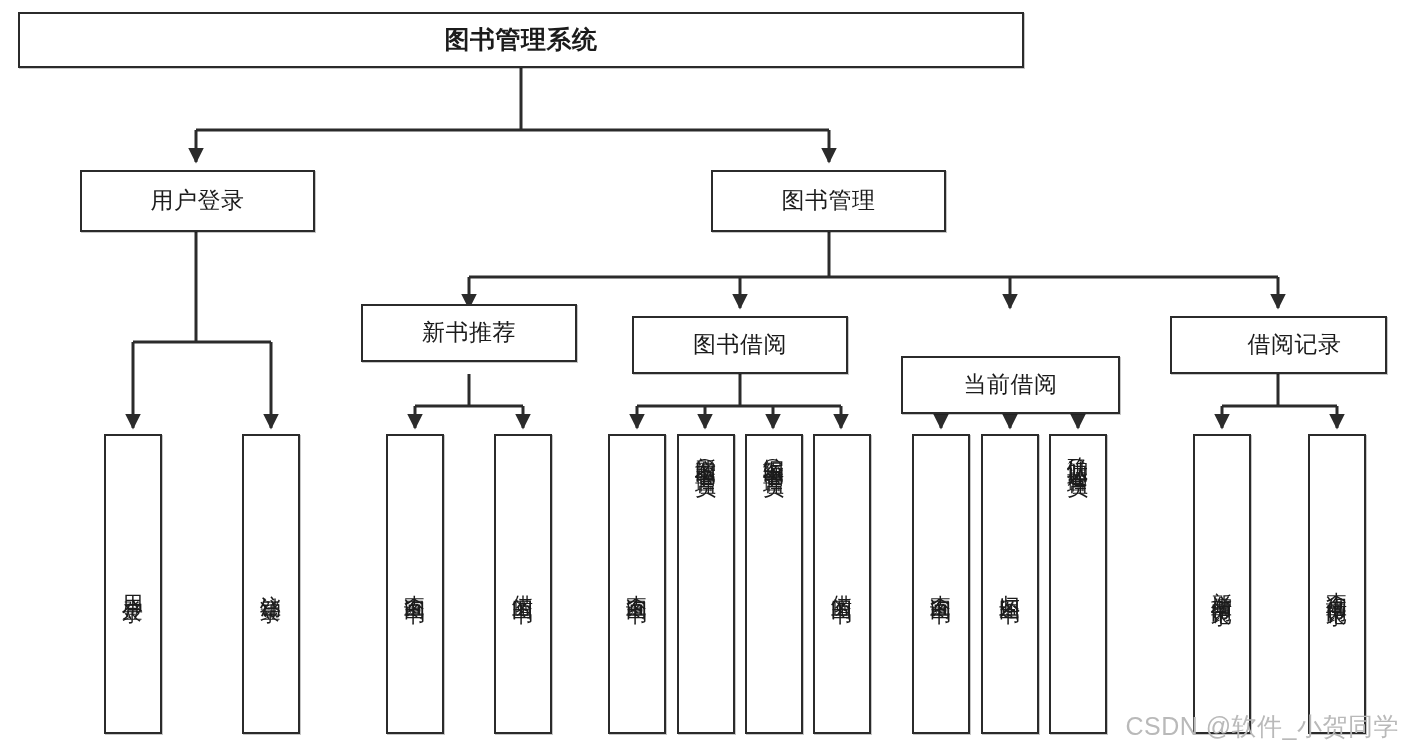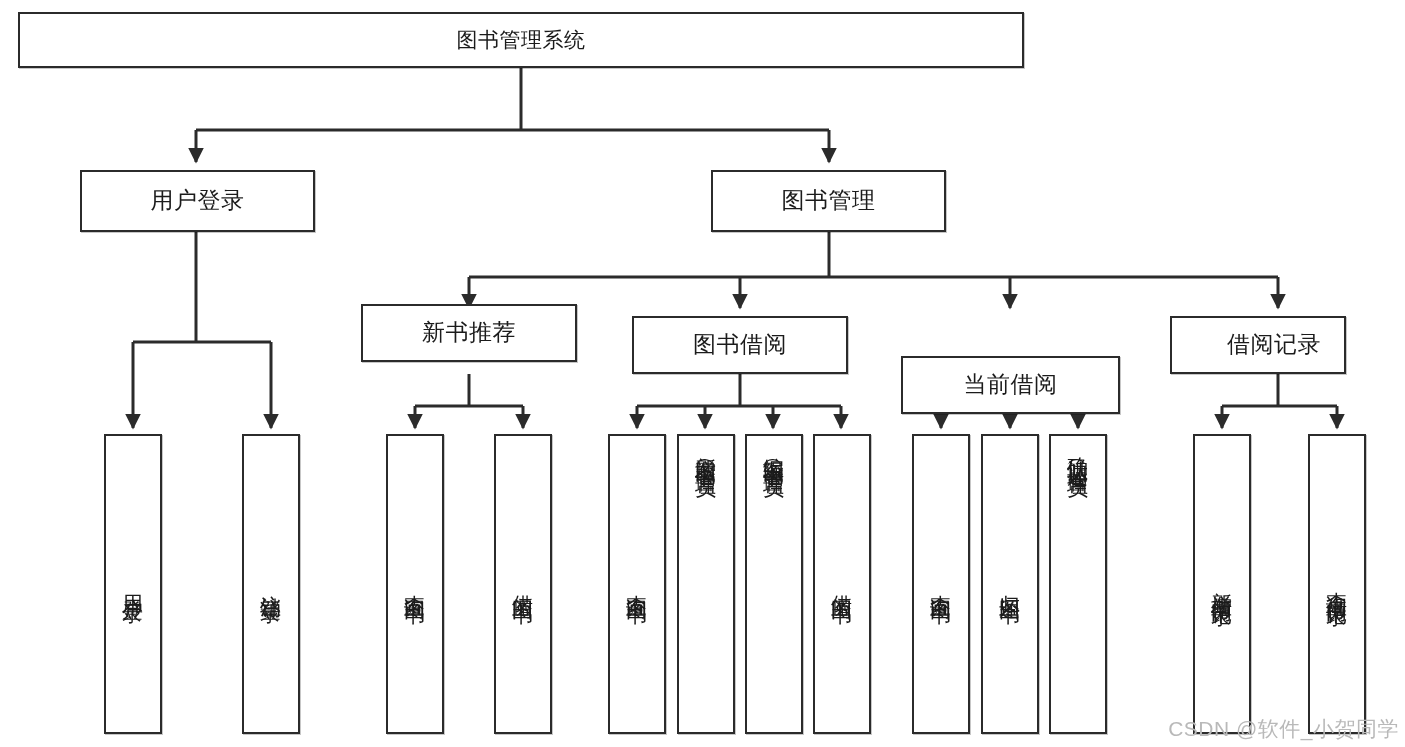--- a/index.html
+++ b/index.html
@@ -42,21 +42,22 @@
     text-align: center;
     line-height: 1.18;
     letter-spacing: 0.5px;
     white-space: nowrap;
   }
   
   .node.horizontal .node-label {
     font-size: 23px;
   }
   .node.root .node-label {
-    font-size: 21px;
+    font-size: 25px;
+    font-weight: bold;
   }
   
   .node.vertical {
     align-items: flex-start;
     justify-content: center;
     padding-top: 4px;
   }
   .node.vertical .node-label {
     writing-mode: vertical-rl;
     text-orientation: upright;
@@ -74,21 +75,21 @@
     align-items: center;
     padding-top: 0;
   }
   .node.vertical.center-v .node-label {
     margin-top: 0;
   }
   #watermark {
     position: absolute;
     right: 6px;
     bottom: 4px;
-    font-size: 21px;
+    font-size: 25px;
     color: #b9b9b9;
     letter-spacing: 0.5px;
     white-space: nowrap;
     user-select: none;
   }
 </style>
 </head>
 <body>
 
 <div id="diagram-root">
@@ -164,21 +165,21 @@
   </div>
 
   <div class="node horizontal" style="left:632px; top:316px; width:216px; height:58px;">
     <span class="node-label">图书借阅</span>
   </div>
 
   <div class="node horizontal" style="left:901px; top:316px; width:219px; height:58px;margin-top:40px;">
     <span class="node-label">当前借阅</span>
   </div>
 
-  <div class="node horizontal" style="left:1170px; top:316px; width:176px; height:58px;padding-left:32px;">
+  <div class="node horizontal" style="left:1170px; top:316px; width:217px; height:58px;padding-left:32px;">
     <span class="node-label">借阅记录</span>
   </div>
 
   <div class="node vertical center-v" style="left:104px; top:434px; width:58px; height:300px;">
     <span class="node-label">用户登录</span>
   </div>
 
   <div class="node vertical center-v" style="left:242px; top:434px; width:58px; height:300px;">
     <span class="node-label">注销登录</span>
   </div>

